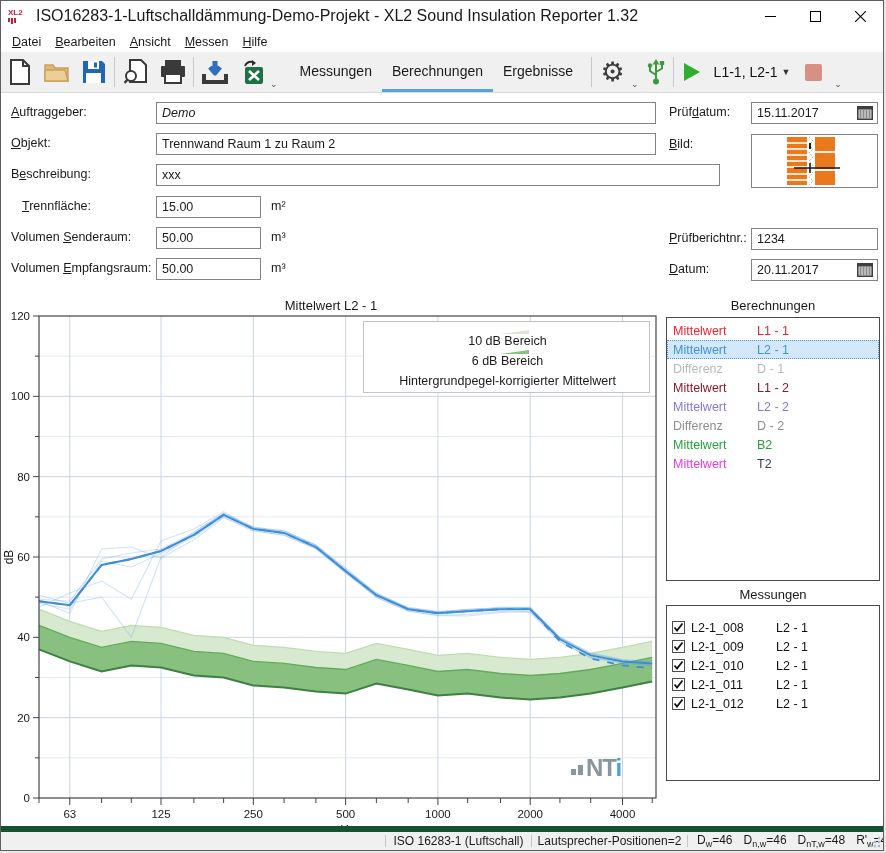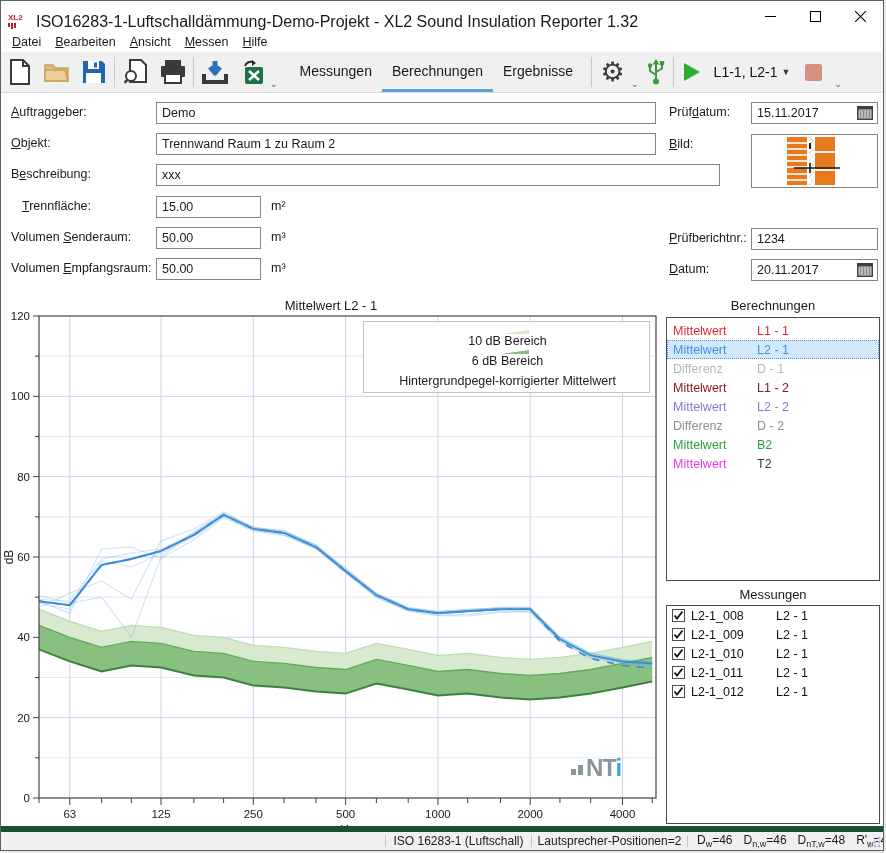--- a/index.html
+++ b/index.html
@@ -3,21 +3,21 @@
 <meta charset="utf-8">
 <style>
   * { margin:0; padding:0; box-sizing:border-box; }
   html,body { background:#e8e8e8; }
   body { font-family:"Liberation Sans", sans-serif; }
   .window { position:relative; width:884px; height:851px; background:#fff;
             border:1px solid #5f5f5f; overflow:hidden; }
 
   
   .titlebar { position:absolute; top:0; left:0; right:0; height:30px; background:#fff;
-              display:flex; align-items:flex-end; }
+              display:flex; align-items:center; }
   .app-icon { width:20px; height:20px; margin-left:7px; display:flex; flex-direction:column;
               align-items:flex-start; justify-content:center; }
   .app-icon .xl2 { font-size:8px; font-weight:bold; color:#c2203a; line-height:8px; letter-spacing:0; }
   .app-icon .bars { display:flex; gap:1px; margin-top:1px; }
   .app-icon .bars i { display:block; width:2px; background:#c2203a; }
   .titlebar .title { font-size:16px; color:#1a1a1a; margin-left:8px; flex:1;
                      white-space:nowrap; overflow:hidden; }
   .win-controls { display:flex; height:100%; }
   .win-btn { width:45px; height:100%; display:flex; align-items:center; justify-content:center;
              background:transparent; border:none; }
@@ -227,21 +227,21 @@
     <span class="dd-arrow">▼</span>
     <button class="tb-btn" style="width:30px">
       <span class="stop-square"></span>
     </button>
     <span class="tb-overflow" style="margin-left:6px">⌄</span>
   </div>
 
   <div class="content">
 
     <label class="fld-label" style="left:10px;top:12px"><u>A</u>uftraggeber:</label>
-    <input class="txt-input" style="left: 155px; top: 9px; width: 500px;" readonly="" value="Demo">
+    <input class="txt-input" style="left: 155px; top: 9px; width: 500px; font-style: italic;" readonly="" value="Demo">
     <label class="fld-label" style="left:10px;top:43px"><u>O</u>bjekt:</label>
     <input class="txt-input" style="left: 155px; top: 40px; width: 500px;" readonly="" value="Trennwand Raum 1 zu Raum 2">
     <label class="fld-label" style="left:10px;top:74px">B<u>e</u>schreibung:</label>
     <input class="txt-input" style="left: 155px; top: 71px; width: 564px;" readonly="" value="xxx">
     <label class="fld-label" style="left:21px;top:106px"><u>T</u>rennfläche:</label>
     <input class="txt-input" style="left: 155px; top: 103px; width: 105px;" readonly="" value="15.00">
     <span class="unit" style="left:270px;top:106px">m²</span>
     <label class="fld-label" style="left:10px;top:137px">Volumen <u>S</u>enderaum:</label>
     <input class="txt-input" style="left: 155px; top: 134px; width: 105px;" readonly="" value="50.00">
     <span class="unit" style="left:270px;top:137px">m³</span>
@@ -442,21 +442,21 @@
           <span class="c-type" style="color: rgb(39, 162, 60);">Mittelwert</span>
           <span style="color: rgb(39, 162, 60);">B2</span>
         </div>
         <div class="calc-row">
           <span class="c-type" style="color: rgb(233, 59, 224);">Mittelwert</span>
           <span style="color: #404040;">T2</span>
         </div>
       </div>
 
     <div class="panel-title" style="left:665px;top:494px;width:214px">Messungen</div>
-    <div class="panel" id="meas-list" style="left:665px;top:512px;width:214px;height:219px;padding-top:0">
+    <div class="panel" id="meas-list" style="left:665px;top:512px;width:214px;height:176px;padding-top:12px">
         <div class="meas-row">
           <span class="chk">
             <svg width="11" height="11" viewBox="0 0 11 11">
               <path d="M1.5 5.5 L4 8.5 L9.5 1.5" fill="none" stroke="#111" stroke-width="1.8"></path>
             </svg>
           </span>
           <span class="m-id">L2-1_008</span>
           <span class="m-grp">L2 - 1</span>
         </div>
         <div class="meas-row">

